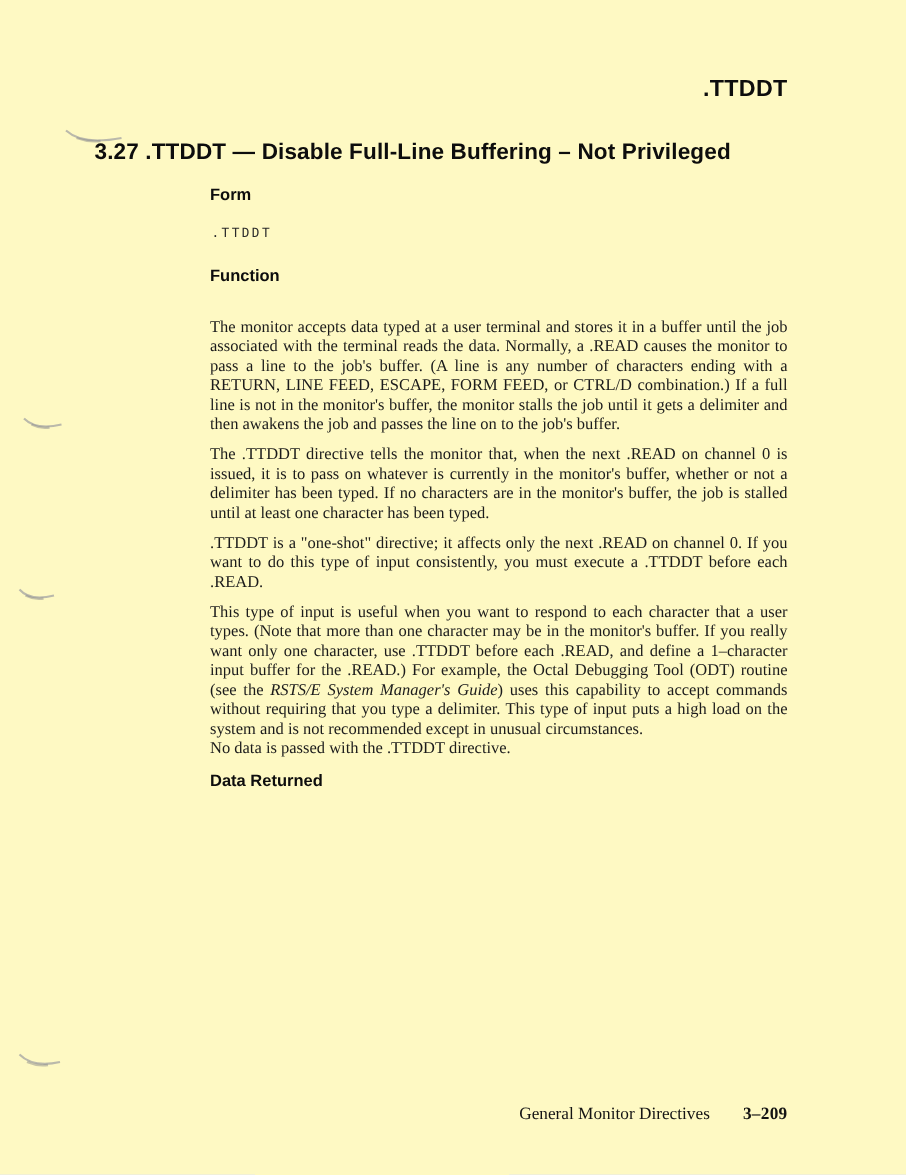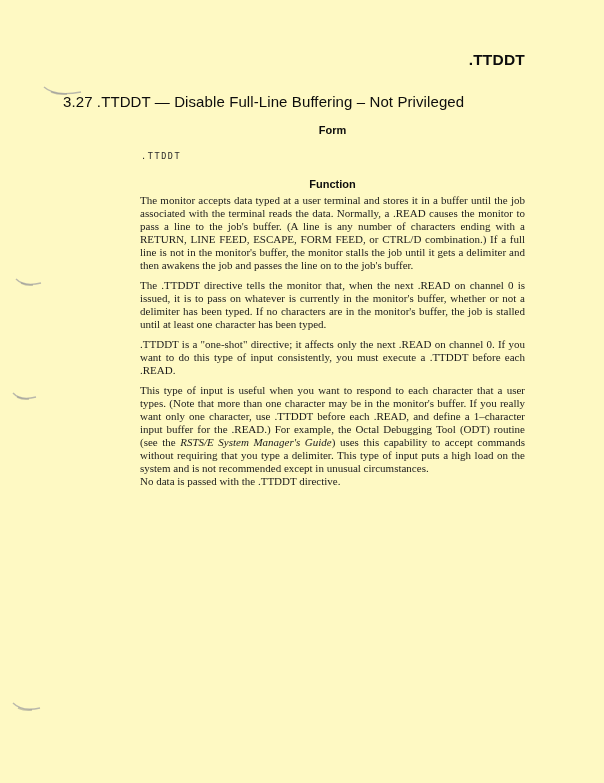--- a/index.html
+++ b/index.html
@@ -13,33 +13,32 @@
   }
   .running-head{
     position:absolute;top:51px;right:79px;
     font-family:"Liberation Sans","DejaVu Sans",sans-serif;
     font-weight:bold;font-size:15.5px;color:#0d0d0d;
     letter-spacing:.2px;
   }
   .section-heading{
     position:absolute;left:63px;top:93px;margin:0;
     font-family:"Liberation Sans","DejaVu Sans",sans-serif;
-    font-weight:normal;font-size:15px;color:#0d0d0d;
+    font-weight:bold;font-size:15px;color:#0d0d0d;
     letter-spacing:.1px;white-space:nowrap;
   }
   .column{
     position:absolute;left:140px;top:124px;width:385px;
   }
   .subhead{
     font-family:"Liberation Sans","DejaVu Sans",sans-serif;
     font-weight:bold;font-size:11px;color:#0d0d0d;
     margin:0 0 15px 0;
-    text-align:center;
   }
-  .subhead.tight{margin-bottom:4px;}
+  .subhead.tight{margin-bottom:22px;}
   .subhead.mid{margin:9px 0 8px 0;}
   .code{
     font-family:"DejaVu Sans Mono","Liberation Mono",monospace;
     font-size:8.5px;letter-spacing:1.6px;color:#2a2a2a;
     margin:0 0 17px 1px;
   }
   .body-text p{
     margin:0 0 7.5px 0;
     font-size:11px;line-height:12.9px;
     text-align:justify;
@@ -77,24 +76,28 @@
       <p>The .TTDDT directive tells the monitor that, when the next .READ on channel 0 is issued, it is to pass on whatever is currently in the monitor's buffer, whether or not a delimiter has been typed. If no characters are in the monitor's buffer, the job is stalled until at least one character has been typed.</p>
       <p>.TTDDT is a "one-shot" directive; it affects only the next .READ on channel 0. If you want to do this type of input consistently, you must execute a .TTDDT before each .READ.</p>
       <p class="last"><span>This type of input is useful when you want to respond to each character that a user types. (Note that more than one character may be in the monitor's buffer. If you really want only one character, use .TTDDT before each .READ, and define a 1–character input buffer for the .READ.) For example, the Octal Debugging Tool (ODT) routine (see the </span><i>RSTS/E System Manager's Guide</i><span>) uses this capability to accept commands without requiring that you type a delimiter. This type of input puts a high load on the system and is not recommended except in unusual circumstances.</span></p>
     </div>
 
 
     <div class="body-text">
       <p>No data is passed with the .TTDDT directive.</p>
     </div>
 
+    <div class="subhead mid">Data Returned</div>
 
 
   </div>
 
+  <div class="footer">
+    <span>General Monitor Directives</span><span class="pageno">3–209</span>
+  </div>
 
   <svg class="scan-mark" style="left:43px;top:84px;" width="40" height="14">
     <path d="M1,3 Q12,13 38,8" stroke="#a3a3a3" stroke-width="1.4" fill="none" opacity="0.75"></path>
     <path d="M8,8 Q16,11 24,10" stroke="#8d8d8d" stroke-width="1.6" fill="none" opacity="0.5"></path>
   </svg>
   <svg class="scan-mark" style="left:15px;top:276px;" width="28" height="13">
     <path d="M1,3 Q9,11 26,7" stroke="#a3a3a3" stroke-width="1.4" fill="none" opacity="0.75"></path>
     <path d="M6,7 Q12,10 18,9" stroke="#8d8d8d" stroke-width="1.6" fill="none" opacity="0.5"></path>
   </svg>
   <svg class="scan-mark" style="left:12px;top:390px;" width="26" height="13">

